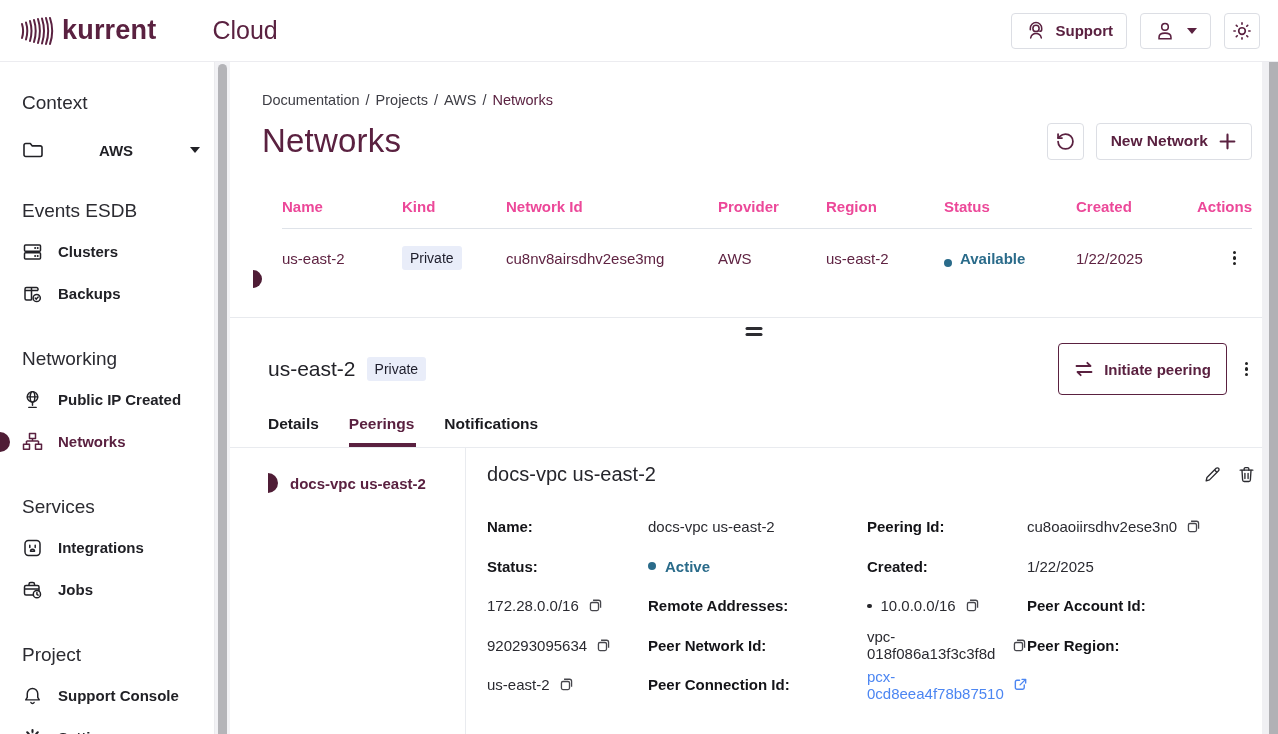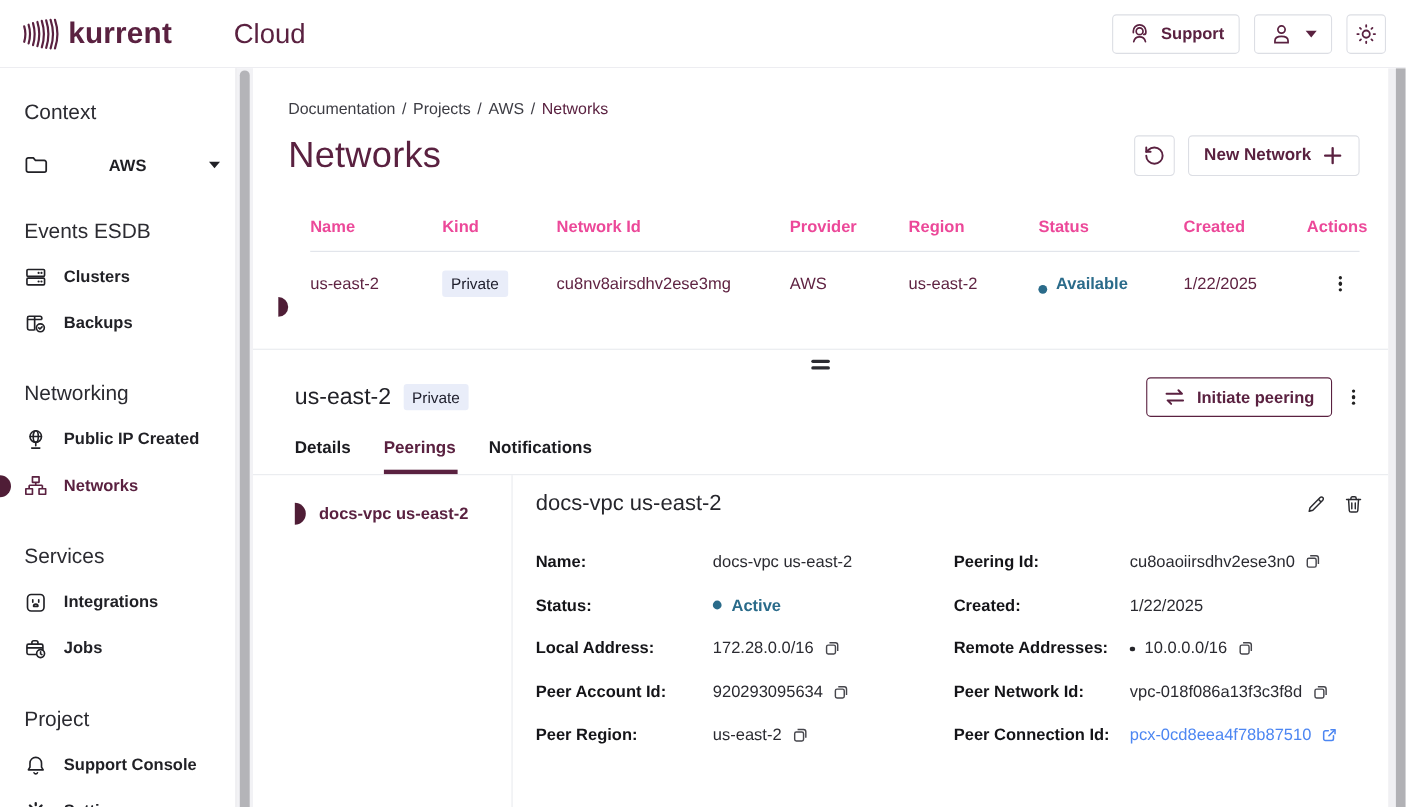--- a/index.html
+++ b/index.html
@@ -49,21 +49,21 @@
   .side-item.active { color:var(--brand); }
   .side-item.active .s-icon { color:var(--brand); }
   .active-marker { position:absolute; left:-22px; width:10px; height:20px;
     background:#4f1d36; border-radius:0 10px 10px 0; }
   .side-scrollbar { width:16px; background:#f2f2f5; border-left:1px solid #ebebee;
     position:relative; }
   .side-scrollbar .thumb { position:absolute; left:3px; right:3px; top:2px; bottom:0;
     background:#b4b4b8; border-radius:6px 6px 0 0; }
 
   
-  .main { flex:1; position:relative; padding-right:16px; background:#fff; overflow:hidden; }
+  .main { flex:1; position:relative; background:#fff; overflow:hidden; }
   .page-scrollbar { position:absolute; top:0; right:0; bottom:0; width:16px;
     background:#f0f0f3; }
   .page-scrollbar .thumb { position:absolute; right:0; top:0; bottom:0; width:9px;
     background:#b1b1b5; }
 
   .content-pad { padding:0 26px 0 32px; }
   .breadcrumb { margin-top:30px; font-size:14.5px; color:#3d3d44; }
   .breadcrumb .crumb { color:#3d3d44; }
   .breadcrumb .sep { margin:0 6px; }
   .breadcrumb .current { color:var(--brand); }
@@ -99,21 +99,21 @@
   .drag-handle { position:absolute; left:50%; top:7px; transform:translateX(-50%);
     display:flex; flex-direction:column; gap:3.5px; cursor:row-resize; padding:2px 4px; }
   .drag-handle i { width:17px; height:2.6px; background:#2c2c31; border-radius:2px; }
 
   
   .detail-head { display:flex; align-items:center; justify-content:space-between;
     padding:2px 26px 0 38px; }
   .detail-title-wrap { display:flex; align-items:center; gap:11px; }
   .detail-title { font-size:21px; font-weight:500; color:#222228; }
   .detail-actions { display:flex; align-items:center; gap:14px; }
-  .outline-btn { display:flex; align-items:center; gap:10px; height:36px; padding:0 15px;
+  .outline-btn { display:flex; align-items:center; gap:10px; height:52px; padding:0 15px;
     border:1px solid var(--brand); border-radius:4px; color:var(--brand);
     font-size:15px; font-weight:600; background:#fff; }
 
   
   .tabs { display:flex; gap:30px; padding-left:38px; margin-top:20px; position:relative; }
   .tab { font-size:15.5px; font-weight:700; color:#1b1b20; padding-bottom:14px;
     cursor:pointer; position:relative; }
   .tab.active { color:var(--brand); }
   .tab.active::after { content:""; position:absolute; left:0; right:-2px; bottom:0;
     height:4px; background:var(--brand); }
@@ -461,21 +461,20 @@
           <div class="f-label">Status:</div>
           <div class="f-value">
               <span class="mini-dot"></span>
               <span class="f-status">Active</span>
             </div>
           <div class="f-label">Created:</div>
           <div class="f-value">
               <span>1/22/2025</span>
             </div>
 
-          <div class="f-label">Local Address:</div>
           <div class="f-value">
             <span>172.28.0.0/16</span>
             <span class="copy">
               <svg width="15" height="15" viewBox="0 0 16 16" fill="none" stroke="currentColor" stroke-width="1.4" stroke-linejoin="round">
                   <rect x="2.6" y="4.8" width="8.6" height="8.6" rx="1.6"></rect>
                   <path d="M5.4 2.4h5.8a2.2 2.2 0 0 1 2.2 2.2v5.8"></path>
                 </svg>
             </span>
           </div>
           <div class="f-label">Remote Addresses:</div>

